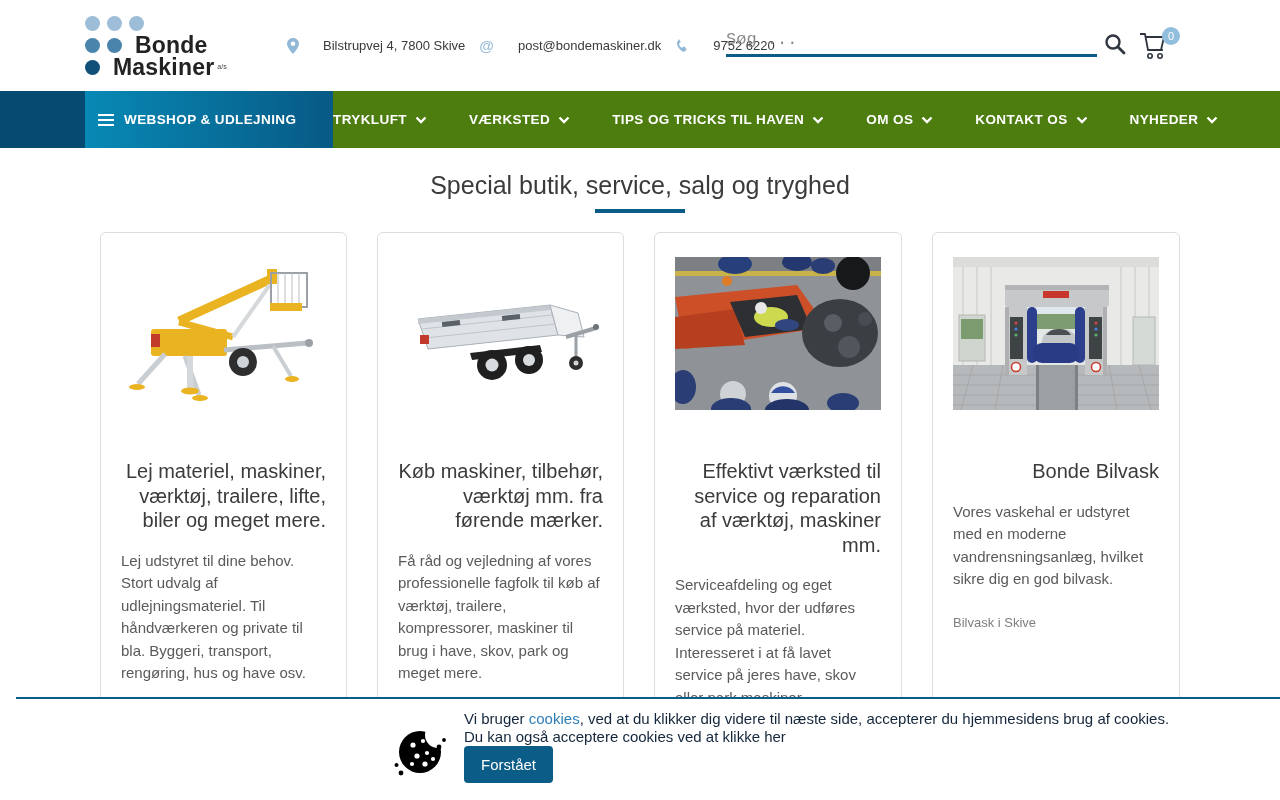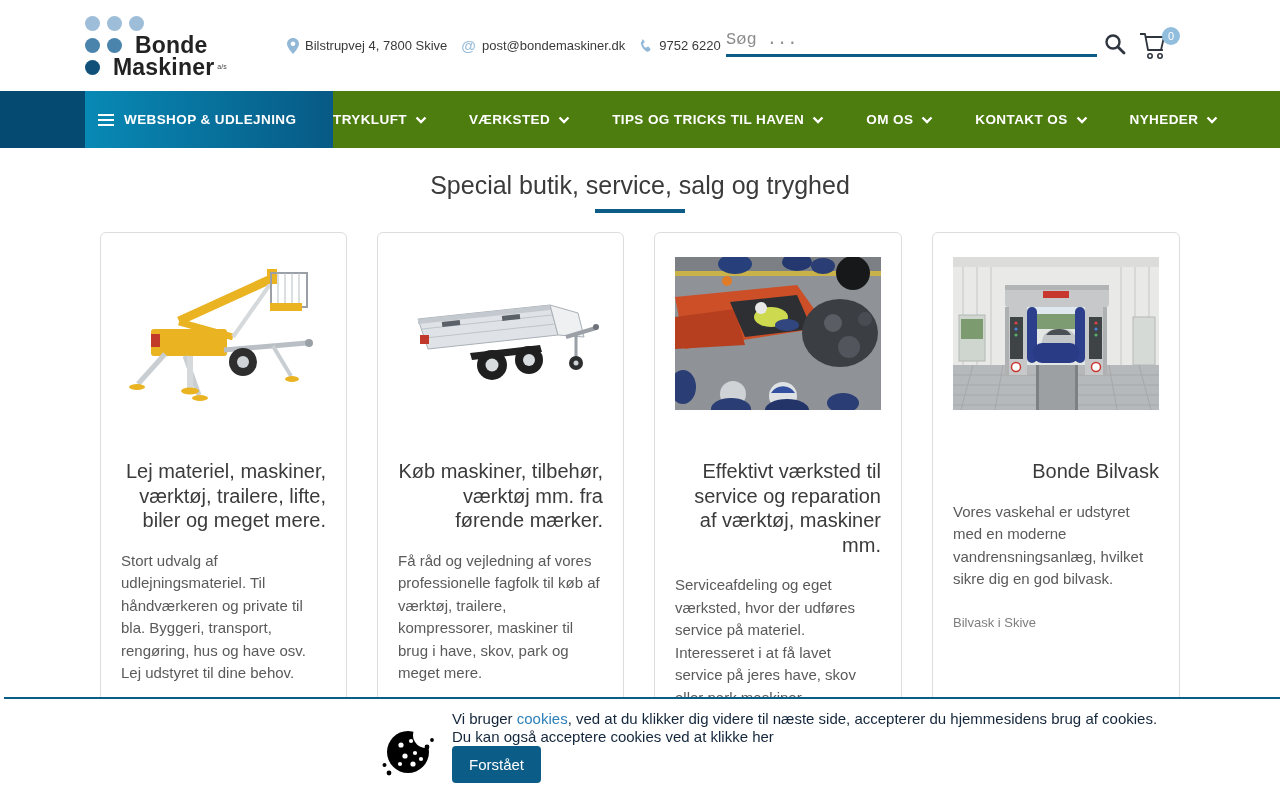--- a/index.html
+++ b/index.html
@@ -13,21 +13,21 @@
   .logo-row { display:flex; align-items:center; height:22px; }
   .dot { width:15px; height:15px; border-radius:50%; margin-right:7px; flex:0 0 15px; }
   .dot.l { background:#9dbdd8; }
   .dot.m { background:#4a84ac; }
   .dot.d { background:#115079; }
   .logo-word { font-size:23px; font-weight:700; color:#222; letter-spacing:.2px; margin-left:6px; }
   .logo-word.row3 { margin-left:6px; }
   .logo-suffix { font-size:7px; color:#444; line-height:6px; margin-left:3px; display:inline-block; vertical-align:bottom; }
 
   .contact { position:absolute; left:287px; top:0; height:91px; display:flex; align-items:center; gap:14px; }
-  .contact-item { display:flex; align-items:center; gap:6px; font-size:13px; color:#3a3a3a; }
+  .contact-item { display:flex; align-items:center; gap:24px; font-size:13px; color:#3a3a3a; }
   .at-glyph { color:#9dbfdb; font-size:15px; font-weight:700; }
 
   .search-wrap { position:absolute; left:726px; top:24px; width:371px; }
   .search-input { width:100%; height:33px; border:none; outline:none; border-bottom:3px solid #0b5c87;
                   font-size:17px; color:#444; background:transparent; font-family:Liberation Mono, monospace; }
   .search-input::placeholder { color:#8b8b8b; }
   .search-btn { position:absolute; left:1101px; top:31px; width:28px; height:28px; background:none; border:none; cursor:pointer; }
   .cart-wrap { position:absolute; left:1136px; top:27px; width:44px; height:40px; cursor:pointer; }
   .cart-badge { position:absolute; right:0; top:0; width:18px; height:18px; border-radius:50%;
                 background:#92bede; color:#fff; font-size:11px; display:flex; align-items:center; justify-content:center; }
@@ -49,21 +49,21 @@
 
   .cards { width:1080px; margin:19px auto 0; display:flex; gap:30px; align-items:stretch; }
   .card { flex:1 1 0; border:1px solid #ddd; border-radius:6px; background:#fff; padding:20px; min-height:585px; }
   .card-img { height:155px; margin:3px auto 48px; display:flex; align-items:center; justify-content:center; }
   .card-img svg { display:block; }
   .card-title { font-size:20px; font-weight:400; color:#3b3b3b; line-height:1.23; margin-bottom:17px;text-align:right; }
   .card-body { font-size:15px; color:#5a5a5a; line-height:1.5; }
   .card-link { display:inline-block; margin-top:24px; font-size:13px; color:#7e7e7e; text-decoration:none; cursor:pointer; }
 
   
-  .cookie-banner { position:fixed; left:4px; right:0; bottom:0; height:103px; background:#fff;
+  .cookie-banner { position:fixed; left:16px; right:0; bottom:0; height:103px; background:#fff;
                    border-top:2px solid #0b5c87; z-index:20; }
   .cookie-inner { display:flex; align-items:flex-start; gap:16px; margin-left:378px; padding-top:11px; }
   .cookie-icon { margin-top:13px; }
   .cookie-text { font-size:15px; color:#14263b; line-height:18px; }
   .cookie-link { color:#2d7fb8; text-decoration:none; cursor:pointer; }
   .cookie-btn { background:#0b5c87; color:#fff; border:none; border-radius:4px;
                 padding:10px 17px; font-size:15px; cursor:pointer; font-family:"Liberation Sans",sans-serif; }
 </style>
 </head>
 <body>
@@ -212,22 +212,22 @@
         <line x1="64" y1="99" x2="78" y2="138" stroke="#c9ced2" stroke-width="5"></line>
         <ellipse cx="79" cy="141" rx="8" ry="3" fill="#e9b322"></ellipse>
         <rect x="66" y="99" width="6" height="33" fill="#d6d9db"></rect>
         <ellipse cx="69" cy="134" rx="9" ry="3.5" fill="#e9b322"></ellipse>
         <line x1="152" y1="89" x2="170" y2="119" stroke="#c9ced2" stroke-width="4"></line>
         <ellipse cx="171" cy="122" rx="7" ry="3" fill="#e9b322"></ellipse>
       </svg>
     </div>
     <div class="card-title">Lej materiel, maskiner, værktøj, trailere, lifte, biler og meget mere.</div>
     <div class="card-body">
+      <div>Lej udstyret til dine behov.</div>
       <div>Stort udvalg af udlejningsmateriel. Til håndværkeren og private til bla. Byggeri, transport, rengøring, hus og have osv.</div>
-      <div>Lej udstyret til dine behov.</div>
     </div>
     <a class="card-link">Udlejning</a>
   </div>
 
   <div class="card">
     <div class="card-img">
       <svg width="205" height="153" viewBox="0 0 205 153">
         <rect width="205" height="153" fill="#fff"></rect>
         <polygon points="20,62 152,48 160,78 30,92" fill="#dfe3e7" stroke="#a9b0b6" stroke-width="1"></polygon>
         <polygon points="152,48 180,56 186,80 160,78" fill="#eef0f2" stroke="#a9b0b6" stroke-width="1"></polygon>

